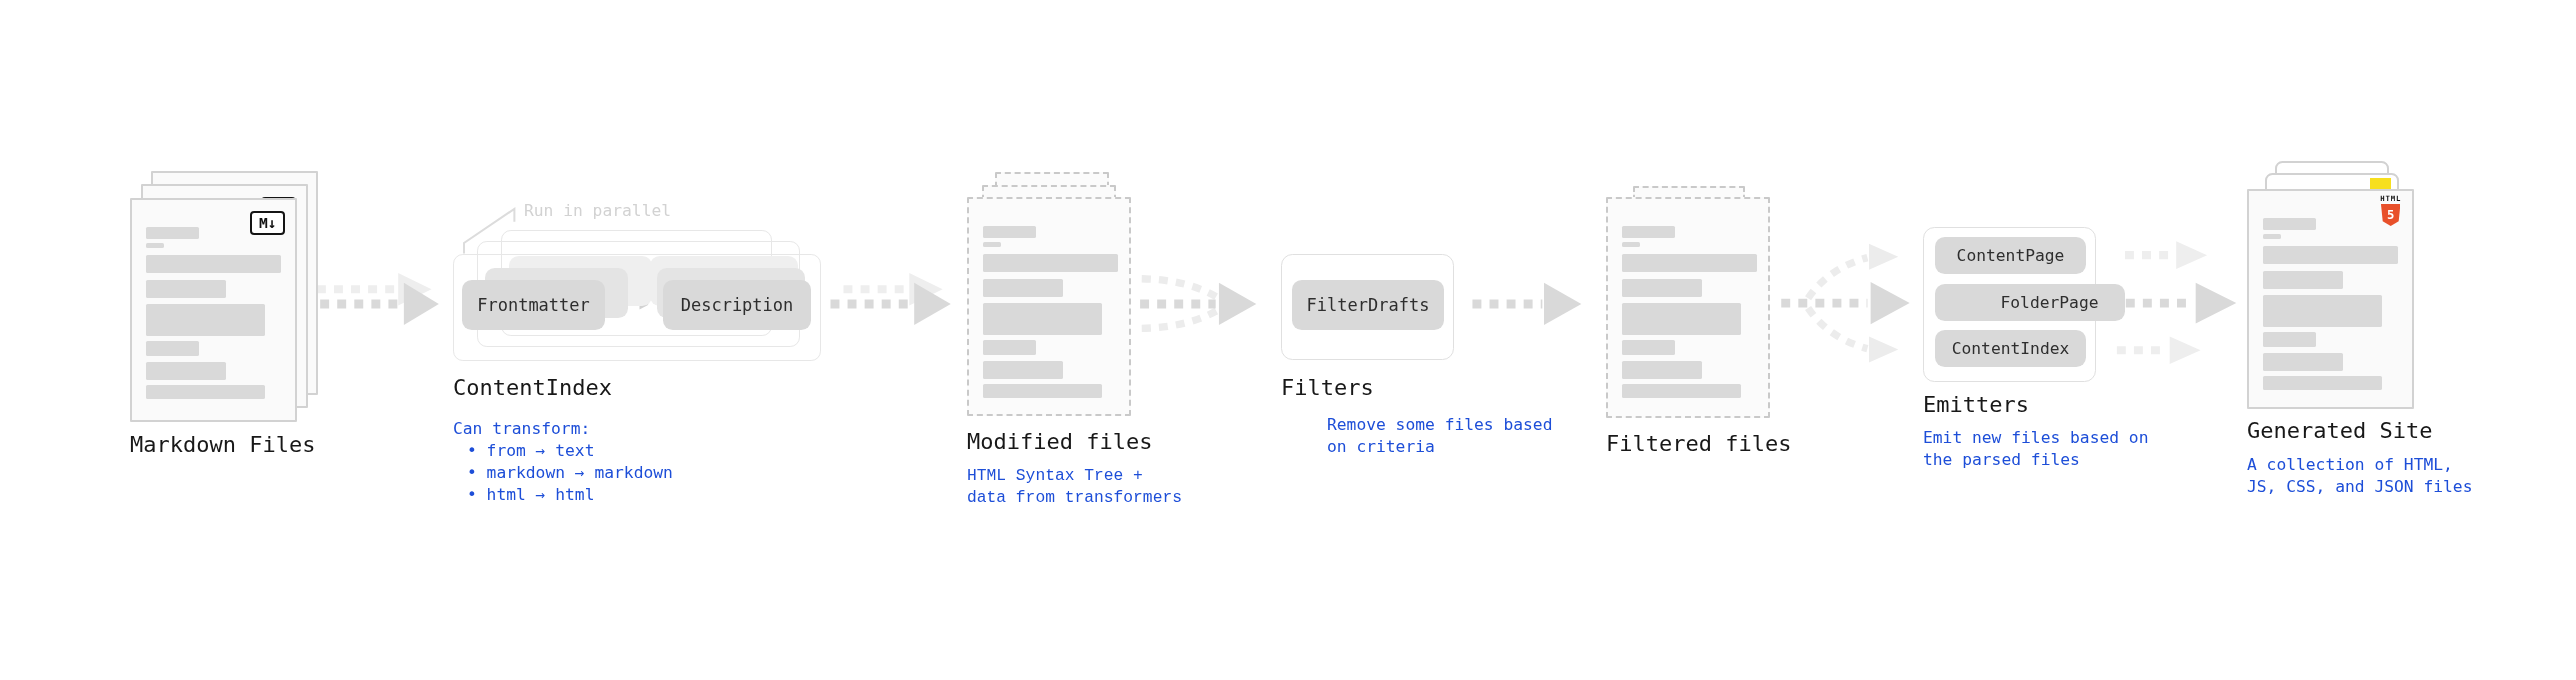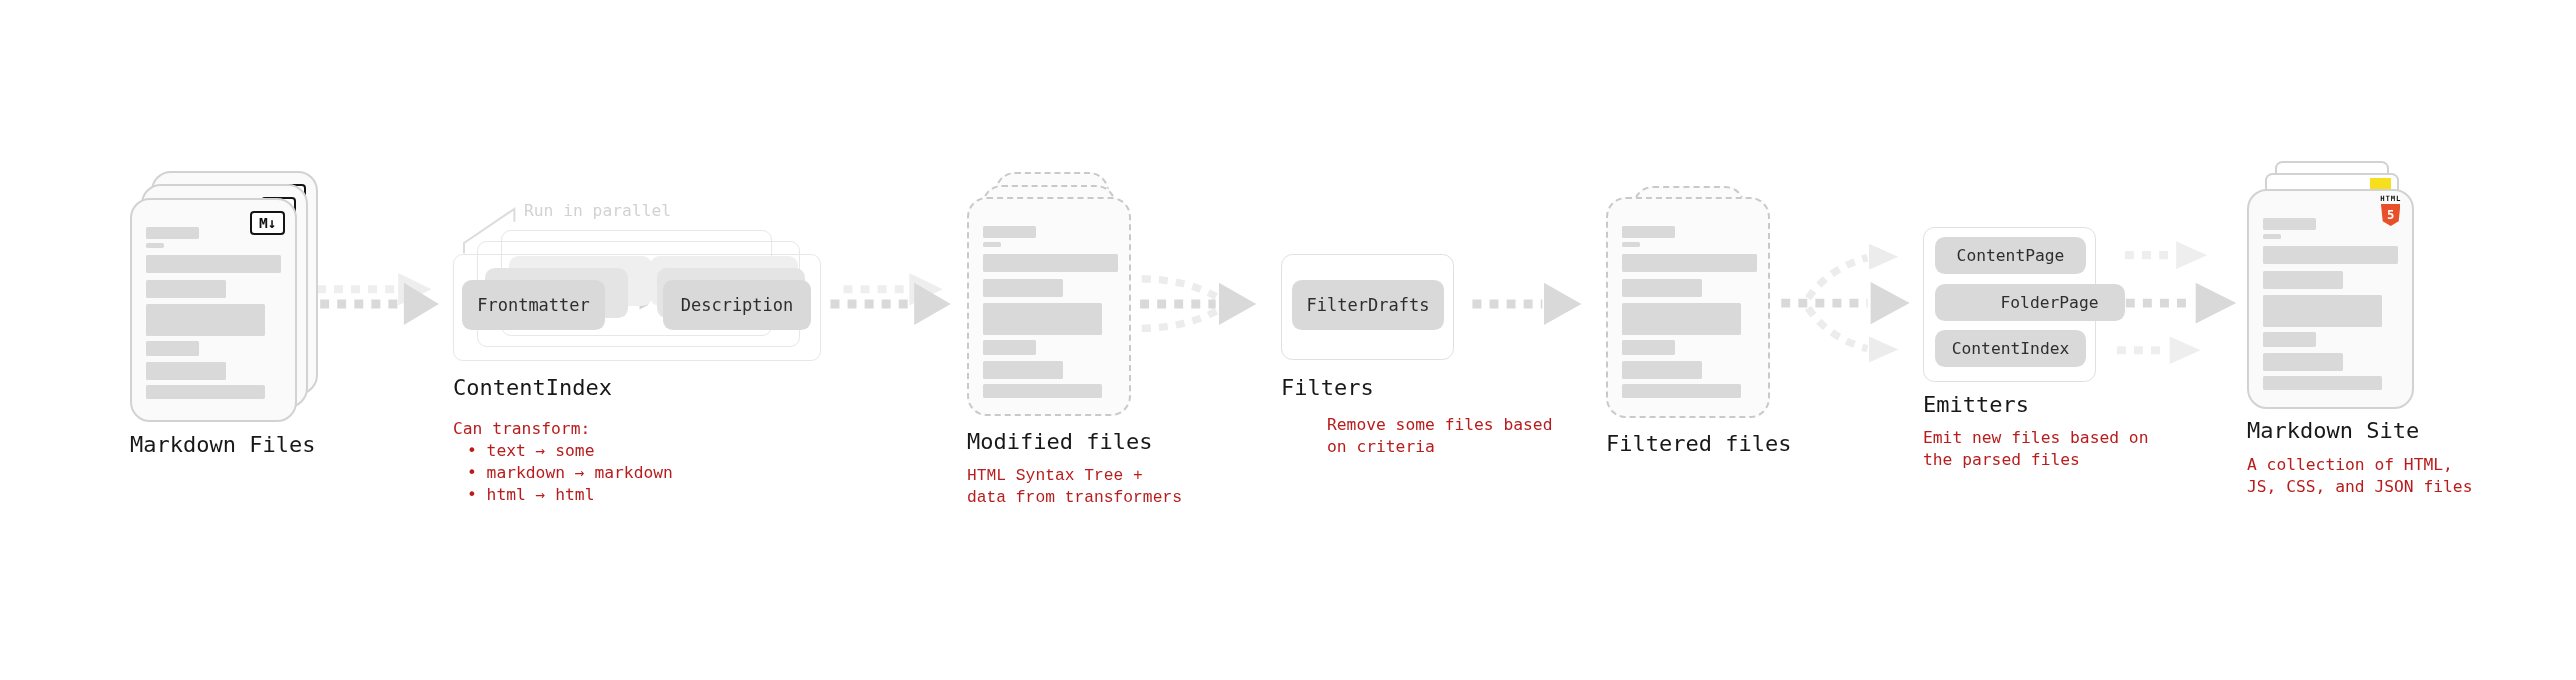--- a/index.html
+++ b/index.html
@@ -2,21 +2,21 @@
 <html style="font-size:13px"><head>
 <meta charset="utf-8">
 <style>
   html,body{margin:0;padding:0;background:#ffffff;}
   .canvas{
     position:relative;width:2576px;height:681px;background:#ffffff;overflow:hidden;
     font-family:"DejaVu Sans Mono","Liberation Mono",monospace;color:#181818;
   }
   .abs{position:absolute;}
   
-  .card{position:absolute;background:#fafafa;border:2px solid #d2d2d2;border-radius:20px;box-sizing:border-box;}
+  .card{position:absolute;background:#fafafa;border:2px solid #d2d2d2;border-radius:1px;box-sizing:border-box;}
   .card.dashed{background:#fbfbfb;border:2px dashed #c9c9c9;}
   .bar{position:absolute;left:14px;background:#d9d9d9;border-radius:1.6px;}
   .b1{top:27px;width:53px;height:12.2px}.b2{top:43px;width:18px;height:4.9px}
   .b3{top:55px;width:135px;height:18px}.b4{top:80px;width:80px;height:18px}
   .b5{top:104px;width:119px;height:32px}.b6{top:141px;width:53px;height:15.4px}
   .b7{top:162px;width:80px;height:18px}.b8{top:185px;width:119px;height:14px}
   
   .mdbadge{position:absolute;top:10.6px;right:9.8px;width:31px;height:20.3px;border:2.4px solid #141414;
     border-radius:4.1px;background:#fff;display:flex;align-items:center;justify-content:center;
     font-weight:bold;font-size:14.6px;color:#111;}
@@ -24,21 +24,21 @@
   .obox{position:absolute;border:1.6px solid #e7e7e7;border-radius:9.8px;box-sizing:border-box;background:transparent;}
   
   .wbox{position:absolute;border:1.6px solid #e0e0e0;border-radius:11.4px;background:#ffffff;box-sizing:border-box;}
   
   .pill{position:absolute;background:#d9d9d9;border-radius:9.8px;display:flex;align-items:center;
     justify-content:center;font-size:17px;color:#2e2e2e;white-space:nowrap;}
   .ghost1{background:#e4e4e4;}
   .ghost2{background:#efefef;}
   
   .heading{position:absolute;font-size:22px;color:#181818;white-space:nowrap;line-height:26px;}
-  .desc{position:absolute;font-size:16.3px;line-height:22px;color:#b91c1c;white-space:nowrap;}
+  .desc{position:absolute;font-size:16.3px;line-height:22px;color:#1d4ed8;white-space:nowrap;}
   .desc .indent{margin-left:14px;}
   .note{position:absolute;font-size:16.3px;color:#d2d2d2;white-space:nowrap;}
   
   .cssbadge{position:absolute;top:11px;right:8.1px;font-size:13px;font-weight:bold;color:#111;
     line-height:8.1px;border-bottom:2.8px solid #2f6fe0;padding:0 1.6px 0.8px;}
   .jsbadge{position:absolute;top:3.3px;right:6.5px;width:20.3px;height:12.2px;background:#f7df1e;}
   .htmlwrap{position:absolute;top:3.3px;right:9.8px;width:23px;text-align:center;}
   .htmltext{font-size:7.3px;font-weight:bold;letter-spacing:0.8px;line-height:9px;color:#111;}
   .htmlshield{width:19.5px;height:22px;margin:0.8px auto 0;background:#e8502a;color:#fff;
     clip-path:polygon(0 0,100% 0,91% 78%,50% 100%,9% 78%);
@@ -159,21 +159,21 @@
     <div class="pill ghost1" style="left:657px;top:268px;width:148px;height:50px;"></div>
     <div class="pill" style="left:462px;top:280px;width:143px;height:50px;">
       <span>Frontmatter</span>
     </div>
     <div class="pill" style="left:663px;top:280px;width:148px;height:50px;">
       <span>Description</span>
     </div>
     <div class="heading" style="left:453px;top:375px;">ContentIndex</div>
     <div class="desc" style="left:453px;top:418px;">
       <div>Can transform:</div>
-      <div class="indent">• text → some</div>
+      <div class="indent">• from → text</div>
       <div class="indent">• markdown → markdown</div>
       <div class="indent">• html → html</div>
     </div>
   </div>
 
   <div>
     <div class="card dashed" style="left:995px;top:172px;width:114px;height:45px;"></div>
     <div class="card dashed" style="left:982px;top:185px;width:134px;height:45px;"></div>
     <div class="card dashed" style="left:967px;top:197px;width:164px;height:219px;">
       <div>
@@ -259,21 +259,21 @@
         <div class="bar b1"></div>
         <div class="bar b2"></div>
         <div class="bar b3"></div>
         <div class="bar b4"></div>
         <div class="bar b5"></div>
         <div class="bar b6"></div>
         <div class="bar b7"></div>
         <div class="bar b8"></div>
       </div>
     </div>
-    <div class="heading" style="left:2247px;top:418px;">Markdown Site</div>
+    <div class="heading" style="left:2247px;top:418px;">Generated Site</div>
     <div class="desc" style="left:2247px;top:454px;">
       <div>A collection of HTML,</div>
       <div>JS, CSS, and JSON files</div>
     </div>
   </div>
 
 </div>
 
 
 </body></html>

